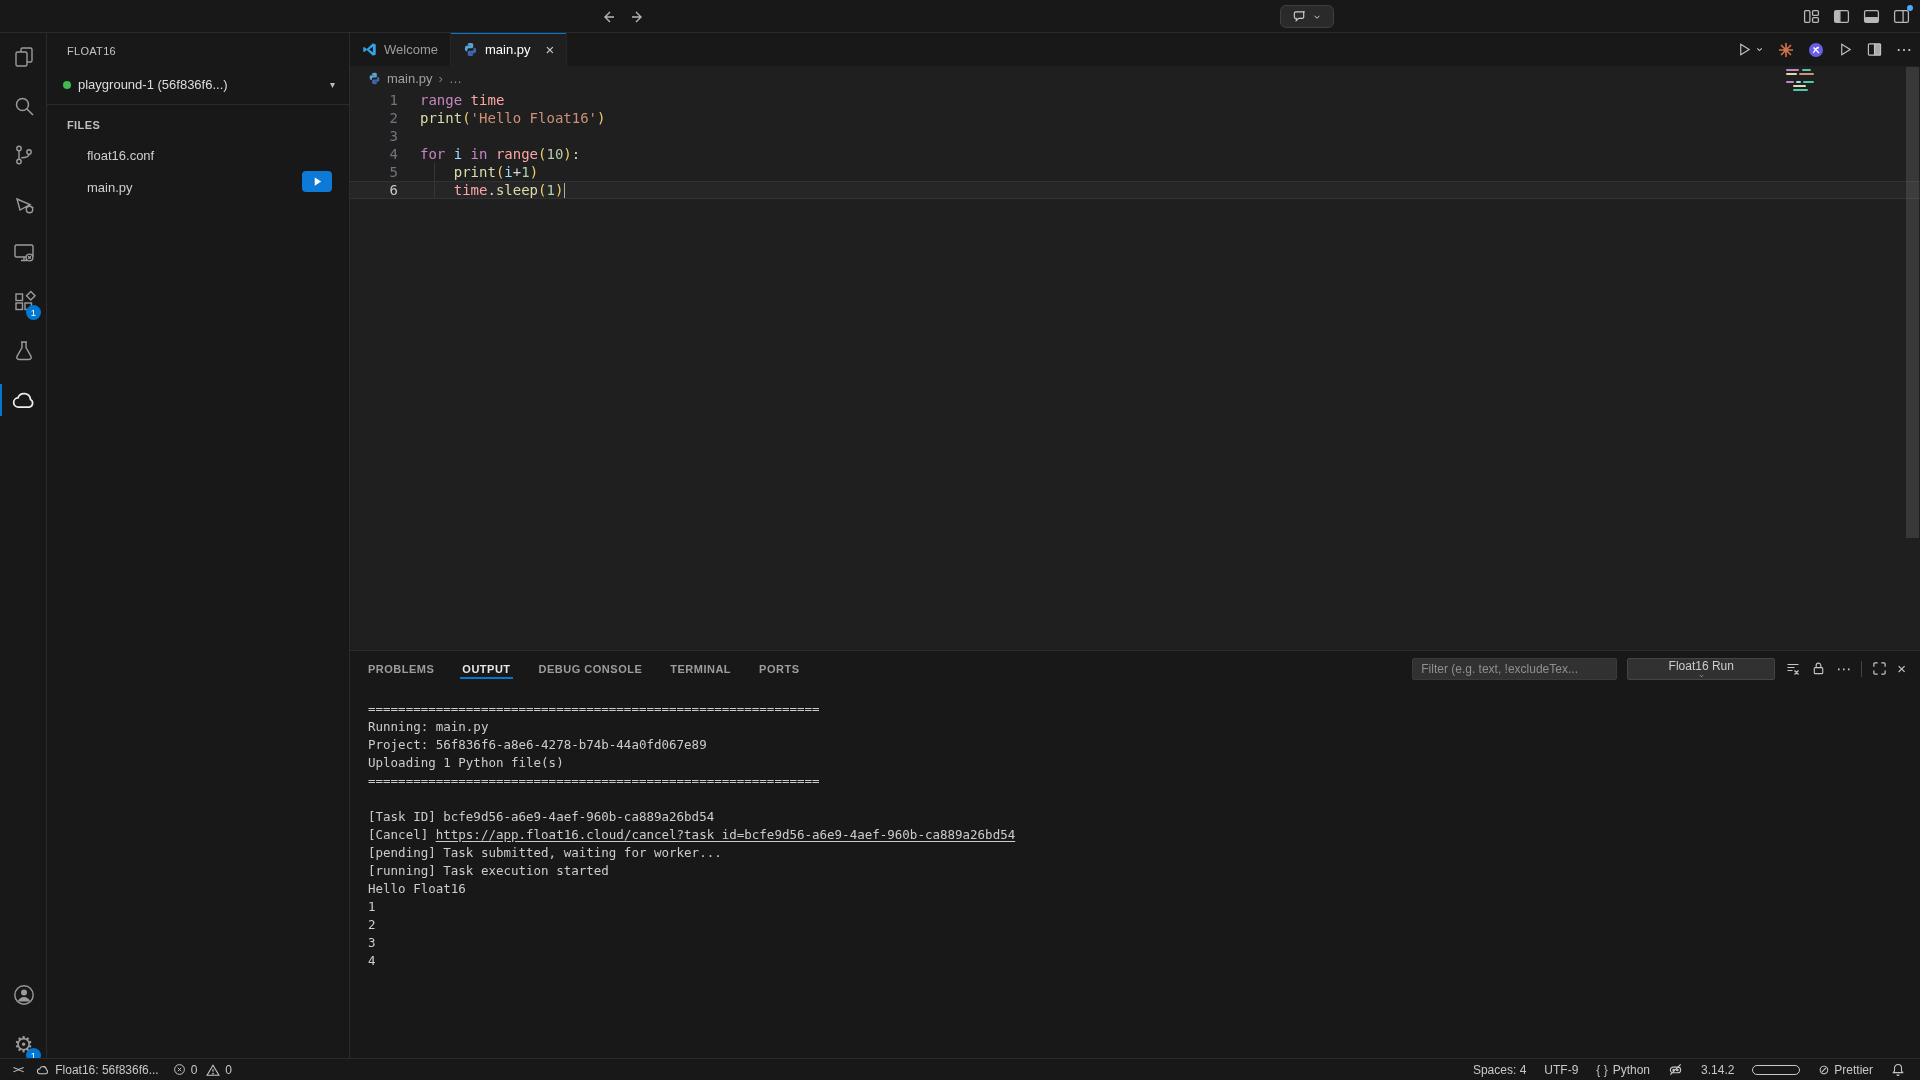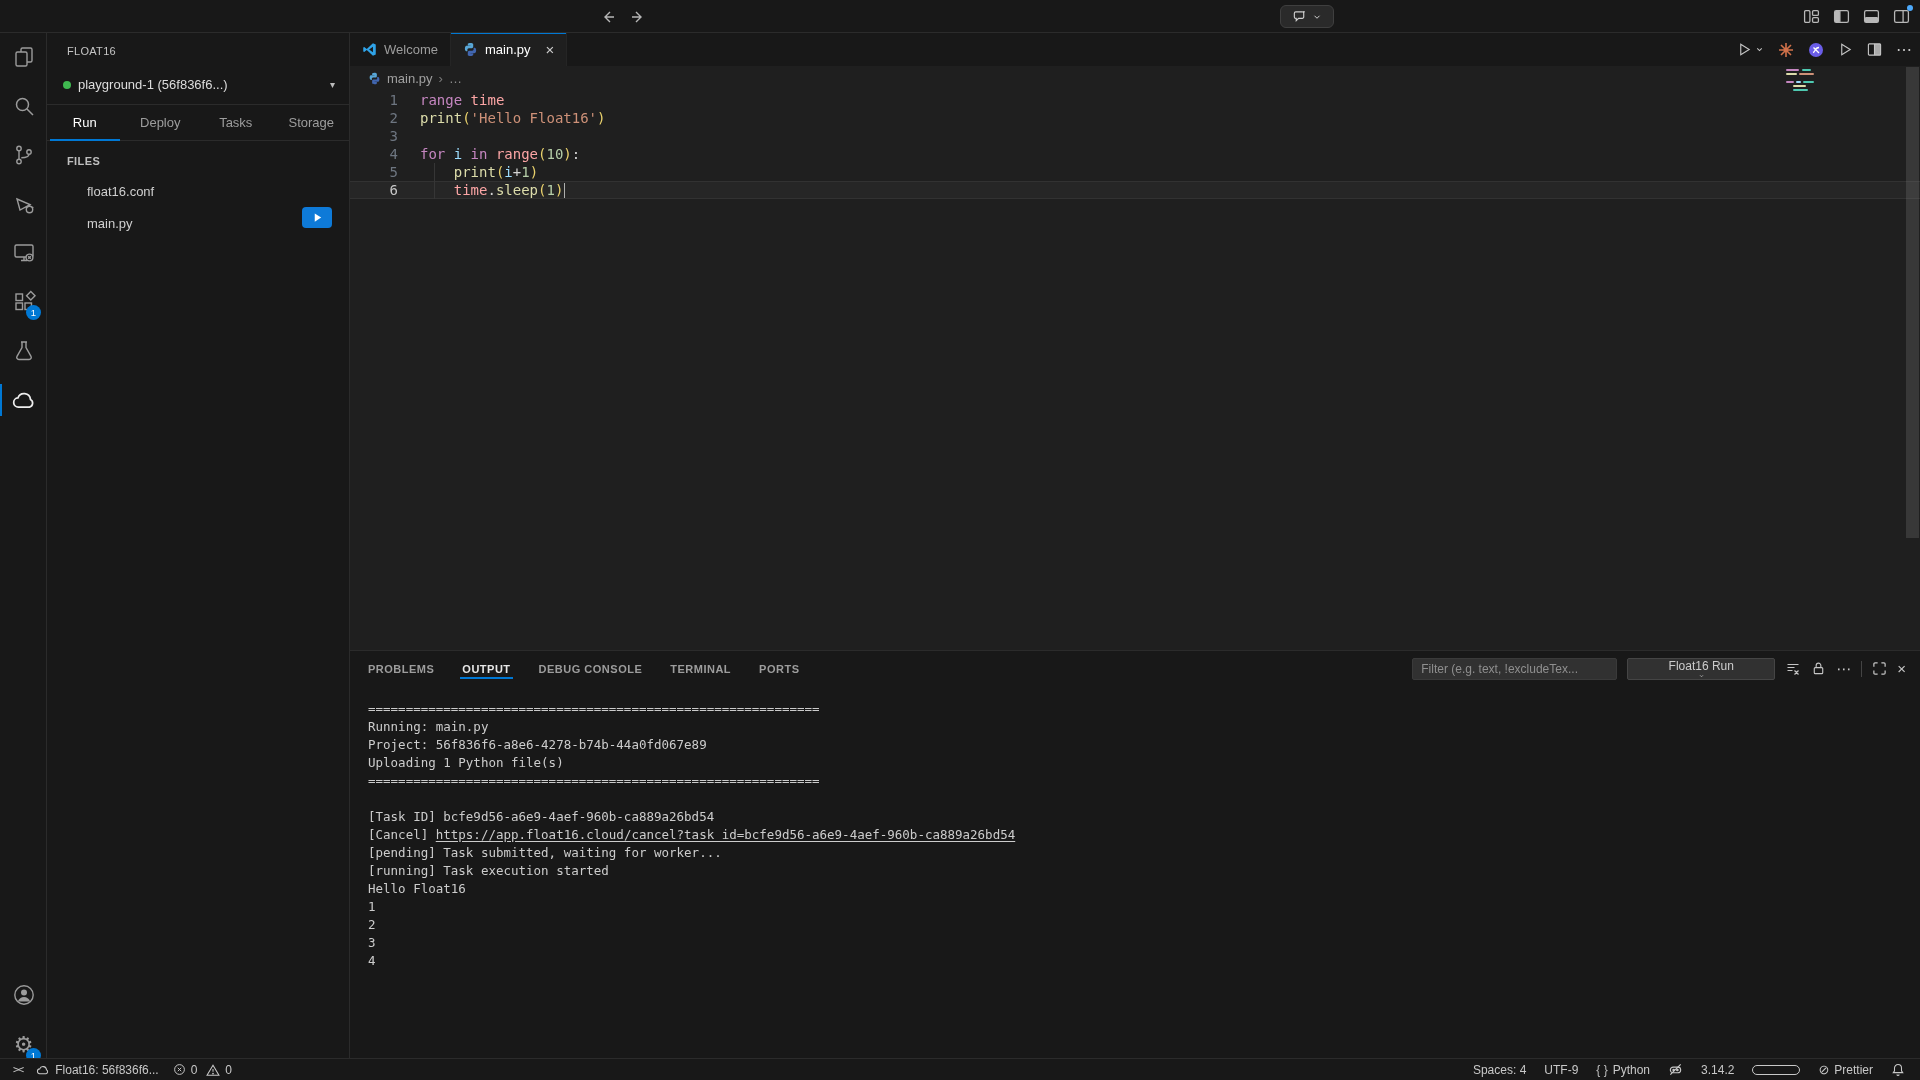--- a/index.html
+++ b/index.html
@@ -224,26 +224,20 @@
   </div>
 </div>
 
 <div id="sidebar">
   <div id="sidebar-title">FLOAT16</div>
   <div id="project-row">
     <span class="green-dot"></span>
     <span id="project-label">playground-1 (56f836f6...)</span>
     <span id="project-caret">▾</span>
   </div>
-  <div id="sidebar-tabs">
-    <div class="s-tab active">Run</div>
-    <div class="s-tab">Deploy</div>
-    <div class="s-tab">Tasks</div>
-    <div class="s-tab">Storage</div>
-  </div>
   <div id="files-header">FILES</div>
   <div class="file-row">
     <span>float16.conf</span>
   </div>
   <div class="file-row">
     <span>main.py</span>
     <span class="run-file-btn">
       <svg width="11" height="11" viewBox="0 0 12 12">
           <path d="M3 1.5l7 4.5-7 4.5z" fill="#ffffff"></path>
         </svg>

